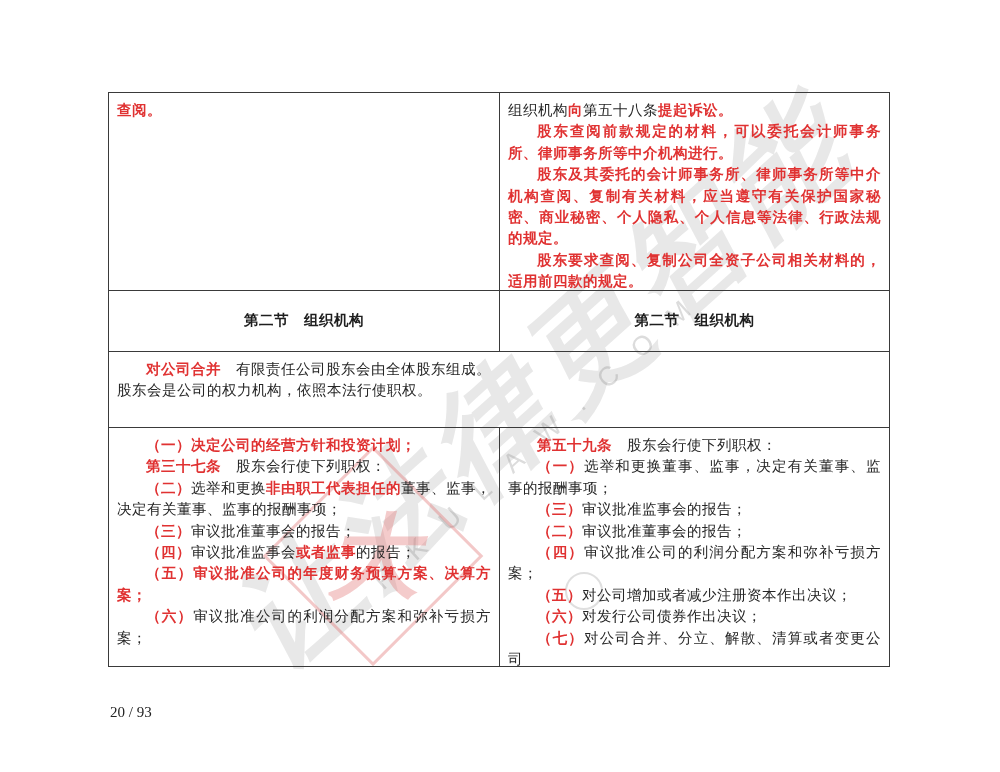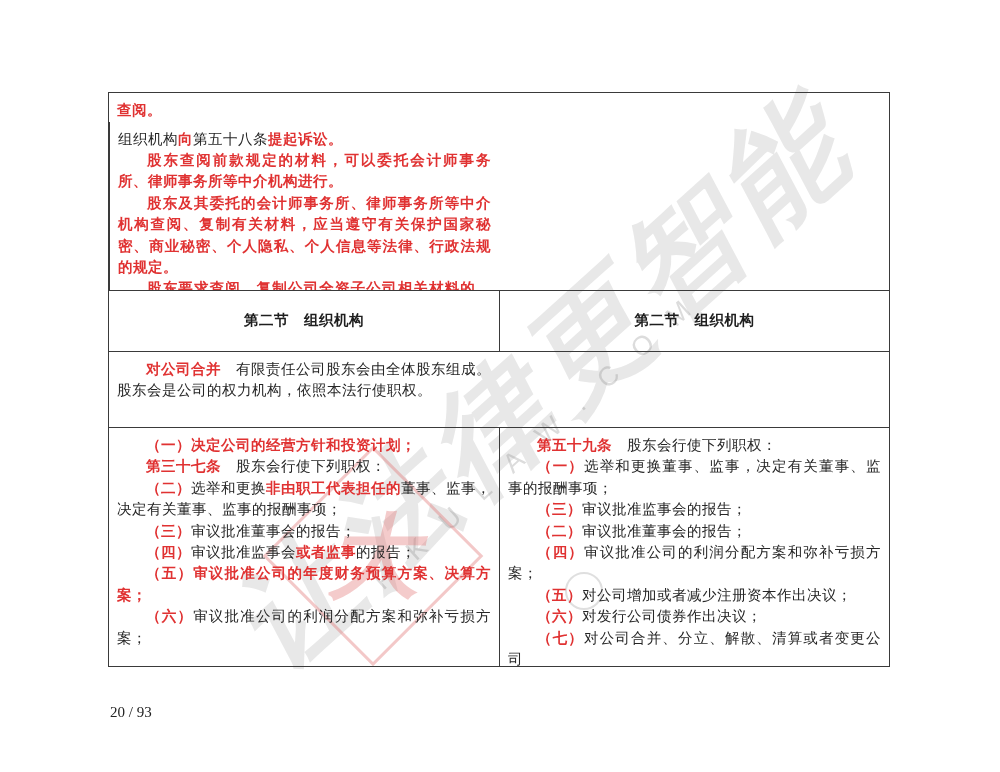--- a/index.html
+++ b/index.html
@@ -46,21 +46,21 @@
   }
 
   
   .doc-table{
     position:absolute;left:108px;top:92px;width:780px;
     border:1px solid #3a3a3a;
     background:transparent;
   }
   .t-row{display:flex;box-sizing:border-box;}
   .t-row + .t-row{border-top:1px solid #3a3a3a;}
-  .t-row:nth-child(1){height:197px;flex-direction:column;}
+  .t-row:nth-child(1){height:197px;}
   .t-row:nth-child(2){height:61px;}
   .t-row:nth-child(3){height:76px;}
   .t-row:nth-child(4){height:239px;}
   .t-cell{
     width:50%;box-sizing:border-box;
     padding:7px 8px 4px 8px;
     overflow:hidden;
   }
   .t-cell + .t-cell{border-left:1px solid #3a3a3a;}
   .t-row-section .t-cell{

